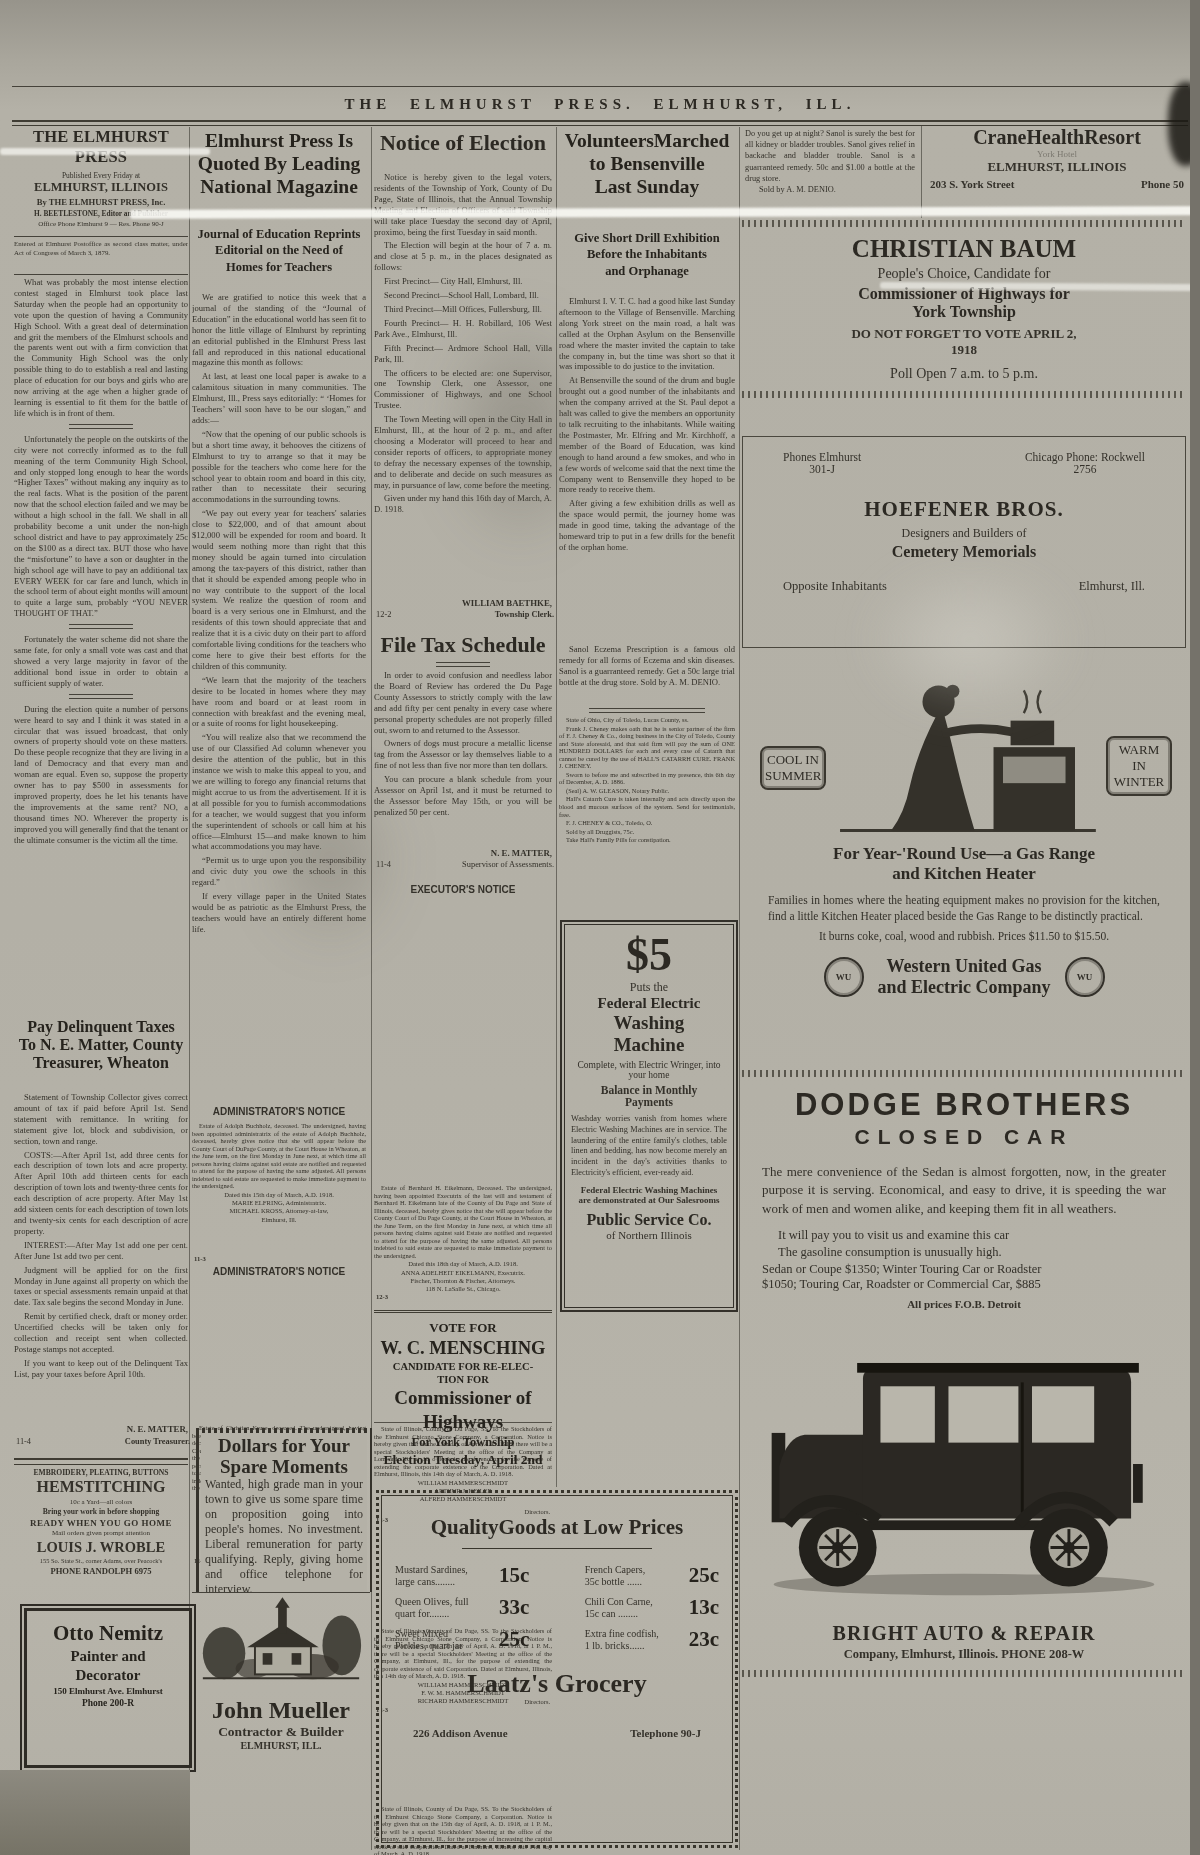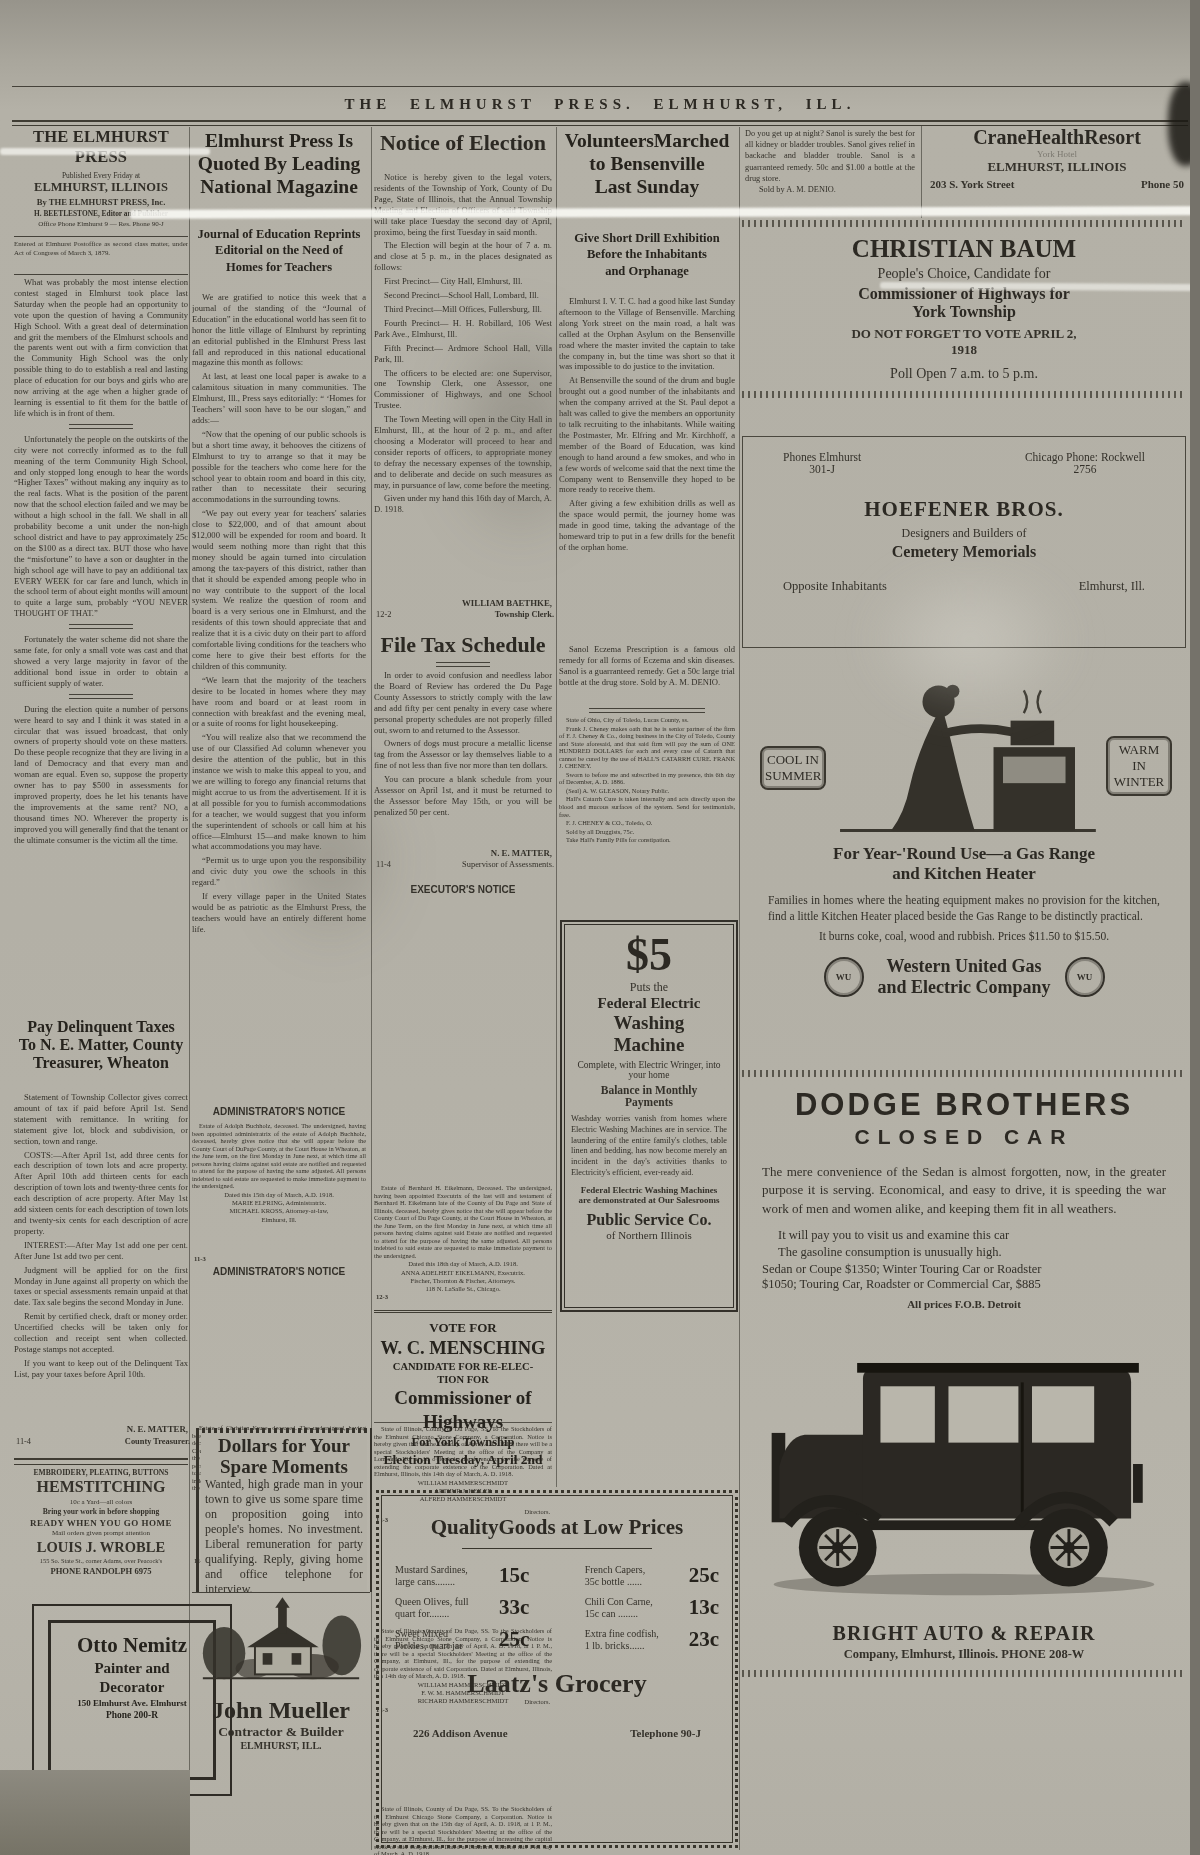--- a/index.html
+++ b/index.html
@@ -126,21 +126,21 @@
       <p>HEMSTITCHING</p>
       <p>10c a Yard—all colors</p>
       <p>Bring your work in before shopping</p>
       <p>READY WHEN YOU GO HOME</p>
       <p>Mail orders given prompt attention</p>
       <p>LOUIS J. WROBLE</p>
       <p>155 So. State St., corner Adams, over Peacock's</p>
       <p>PHONE RANDOLPH 6975</p>
     </div>
 
-  <div class="b" style="left:32px;top:1604px;width:168px;height:160px;border:2px solid #2e2b25;padding:14px;">
+  <div class="b" style="left:20px;top:1604px;width:168px;height:160px;border:2px solid #2e2b25;padding:2px;">
     <div class="nemitz tl" style="border:3px solid #2e2b25;height:146px;padding-top:8px;">
         <p>Otto Nemitz</p>
         <p>Painter and</p>
         <p>Decorator</p>
         <p>150 Elmhurst Ave. Elmhurst</p>
         <p>Phone 200-R</p>
       </div>
   </div>
   <div class="b" style="left:0;top:1770px;width:190px;height:85px;background:linear-gradient(180deg,#8d8a80,#767366);"></div>
 

